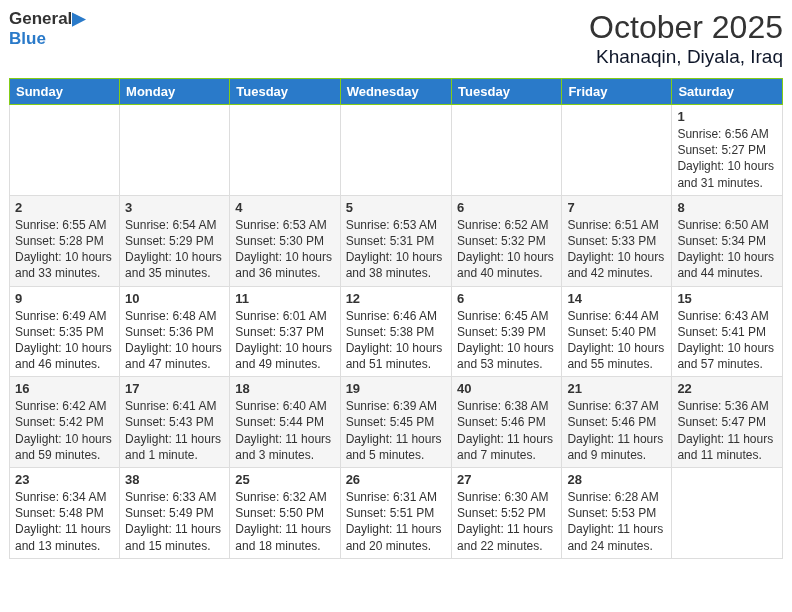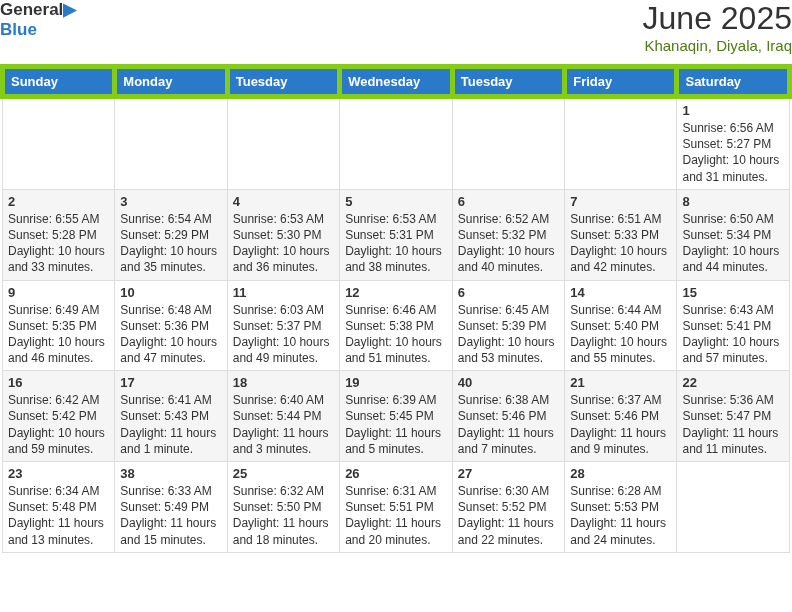--- a/index.html
+++ b/index.html
@@ -6,21 +6,21 @@
     body {
       font-family: Arial, sans-serif;
       background: #fff;
       width: 792px;
       height: 612px;
       overflow: hidden;
     }
     .page {
       width: 792px;
       height: 612px;
-      padding: 0;
+      padding: 9px;
       background: #fff;
     }
     .header {
       display: flex;
       justify-content: space-between;
       align-items: flex-start;
       margin-bottom: 10px;
     }
     .logo {
       display: flex;
@@ -28,35 +28,35 @@
     }
     .title-block {
       text-align: right;
     }
     .month-title {
       font-size: 32px;
       color: #333;
       font-weight: normal;
     }
     .location-title {
-      font-size: 15px;
-      color: #4d7c0f;
+      font-size: 19px;
+      color: #0f172a;
     }
     .calendar {
       width: 100%;
       border-collapse: collapse;
       border: 1px solid #ccc;
     }
     .calendar th {
       background-color: #2a7ac9;
       color: #fff;
       font-size: 13px;
       padding: 5px 6px;
       text-align: left;
-      border: 5px solid #84cc16;
+      border: 1px solid #84cc16;
     }
     .calendar td {
       border: 1px solid #ddd;
       vertical-align: top;
       padding: 4px 5px;
       width: 113px;
       height: 88px;
       font-size: 10px;
       color: #333;
       background: #fff;
@@ -84,21 +84,21 @@
   <div class="header">
     <div class="logo">
       <div>
         <div style="font-size:17px;font-weight:bold;color:#333;line-height:1.15;">
           General<span style="color:#2a7ac9;">▶</span><br>
           <span style="color:#2a7ac9;text-align:center;">Blue</span>
         </div>
       </div>
     </div>
     <div class="title-block">
-      <div class="month-title">June 2025</div>
+      <div class="month-title">October 2025</div>
       <div class="location-title">Khanaqin, Diyala, Iraq</div>
     </div>
   </div>
 
   <table class="calendar">
     <thead>
       <tr>
         <th>Sunday</th>
         <th>Monday</th>
         <th>Tuesday</th>
@@ -175,21 +175,21 @@
 Daylight: 10 hours and 46 minutes.</div>
           </td>
           <td>
             <span class="day-num">10</span>
             <div class="day-info">Sunrise: 6:48 AM
 Sunset: 5:36 PM
 Daylight: 10 hours and 47 minutes.</div>
           </td>
           <td>
             <span class="day-num">11</span>
-            <div class="day-info">Sunrise: 6:03 AM
+            <div class="day-info">Sunrise: 6:01 AM
 Sunset: 5:37 PM
 Daylight: 10 hours and 49 minutes.</div>
           </td>
           <td>
             <span class="day-num">12</span>
             <div class="day-info">Sunrise: 6:46 AM
 Sunset: 5:38 PM
 Daylight: 10 hours and 51 minutes.</div>
           </td>
           <td>

